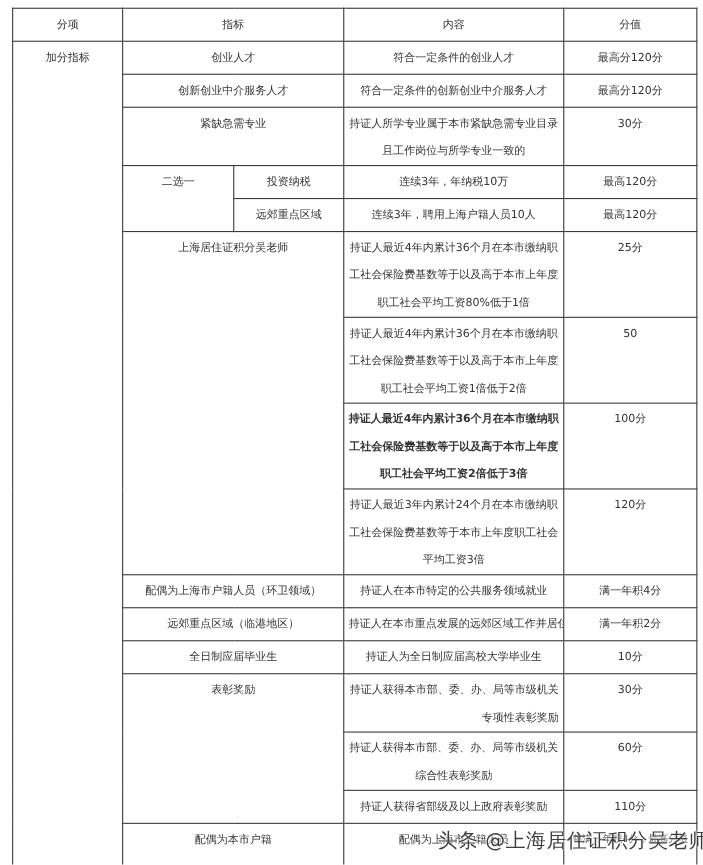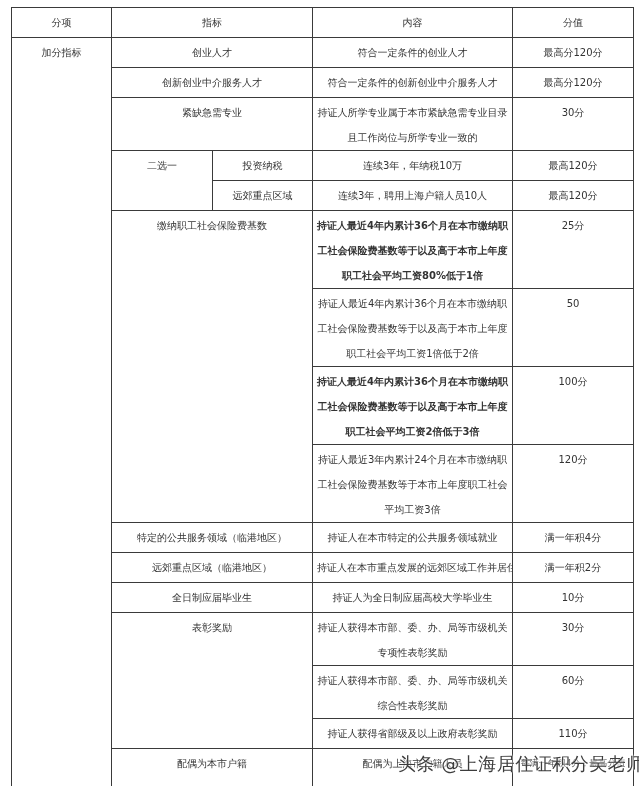--- a/index.html
+++ b/index.html
@@ -76,58 +76,58 @@
     <td>最高120分</td>
   </tr>
 
   <tr class="h30">
     <td>远郊重点区域</td>
     <td>连续3年，聘用上海户籍人员10人</td>
     <td>最高120分</td>
   </tr>
 
   <tr>
-    <td colspan="2" rowspan="4">缴纳职工社会保险费基数</td>
-    <td class="wrap" style="height:72px;font-weight:bold;">持证人最近4年内累计36个月在本市缴纳职工社会保险费基数等于以及高于本市上年度职工社会平均工资80%低于1倍</td>
+    <td colspan="2" rowspan="4">上海居住证积分吴老师</td>
+    <td class="wrap" style="height:72px;">持证人最近4年内累计36个月在本市缴纳职工社会保险费基数等于以及高于本市上年度职工社会平均工资80%低于1倍</td>
     <td>25分</td>
   </tr>
   <tr>
     <td class="wrap" style="height:72px;margin-top:44px;">持证人最近4年内累计36个月在本市缴纳职工社会保险费基数等于以及高于本市上年度职工社会平均工资1倍低于2倍</td>
     <td>50</td>
   </tr>
   <tr>
     <td class="wrap" style="height:72px;font-weight:bold;">持证人最近4年内累计36个月在本市缴纳职工社会保险费基数等于以及高于本市上年度职工社会平均工资2倍低于3倍</td>
     <td>100分</td>
   </tr>
   <tr>
     <td class="wrap" style="height:72px;">持证人最近3年内累计24个月在本市缴纳职工社会保险费基数等于本市上年度职工社会平均工资3倍</td>
     <td>120分</td>
   </tr>
 
   <tr class="h30">
-    <td colspan="2">特定的公共服务领域（临港地区）</td>
+    <td colspan="2">配偶为上海市户籍人员（环卫领域）</td>
     <td>持证人在本市特定的公共服务领域就业</td>
     <td>满一年积4分</td>
   </tr>
 
   <tr class="h30">
     <td colspan="2">远郊重点区域（临港地区）</td>
     <td>持证人在本市重点发展的远郊区域工作并居住</td>
     <td>满一年积2分</td>
   </tr>
 
   <tr class="h30">
     <td colspan="2">全日制应届毕业生</td>
     <td>持证人为全日制应届高校大学毕业生</td>
     <td>10分</td>
   </tr>
 
   <tr>
     <td colspan="2" rowspan="3">表彰奖励</td>
-    <td class="wrap" style="height:49px;">持证人获得本市部、委、办、局等市级机关专项性表彰奖励</td>
+    <td class="wrap" style="height:49px;text-align:right;">持证人获得本市部、委、办、局等市级机关专项性表彰奖励</td>
     <td>30分</td>
   </tr>
   <tr>
     <td class="wrap" style="height:49px;margin-left:28px;">持证人获得本市部、委、办、局等市级机关综合性表彰奖励</td>
     <td>60分</td>
   </tr>
   <tr class="h30">
     <td>持证人获得省部级及以上政府表彰奖励</td>
     <td>110分</td>
   </tr>

